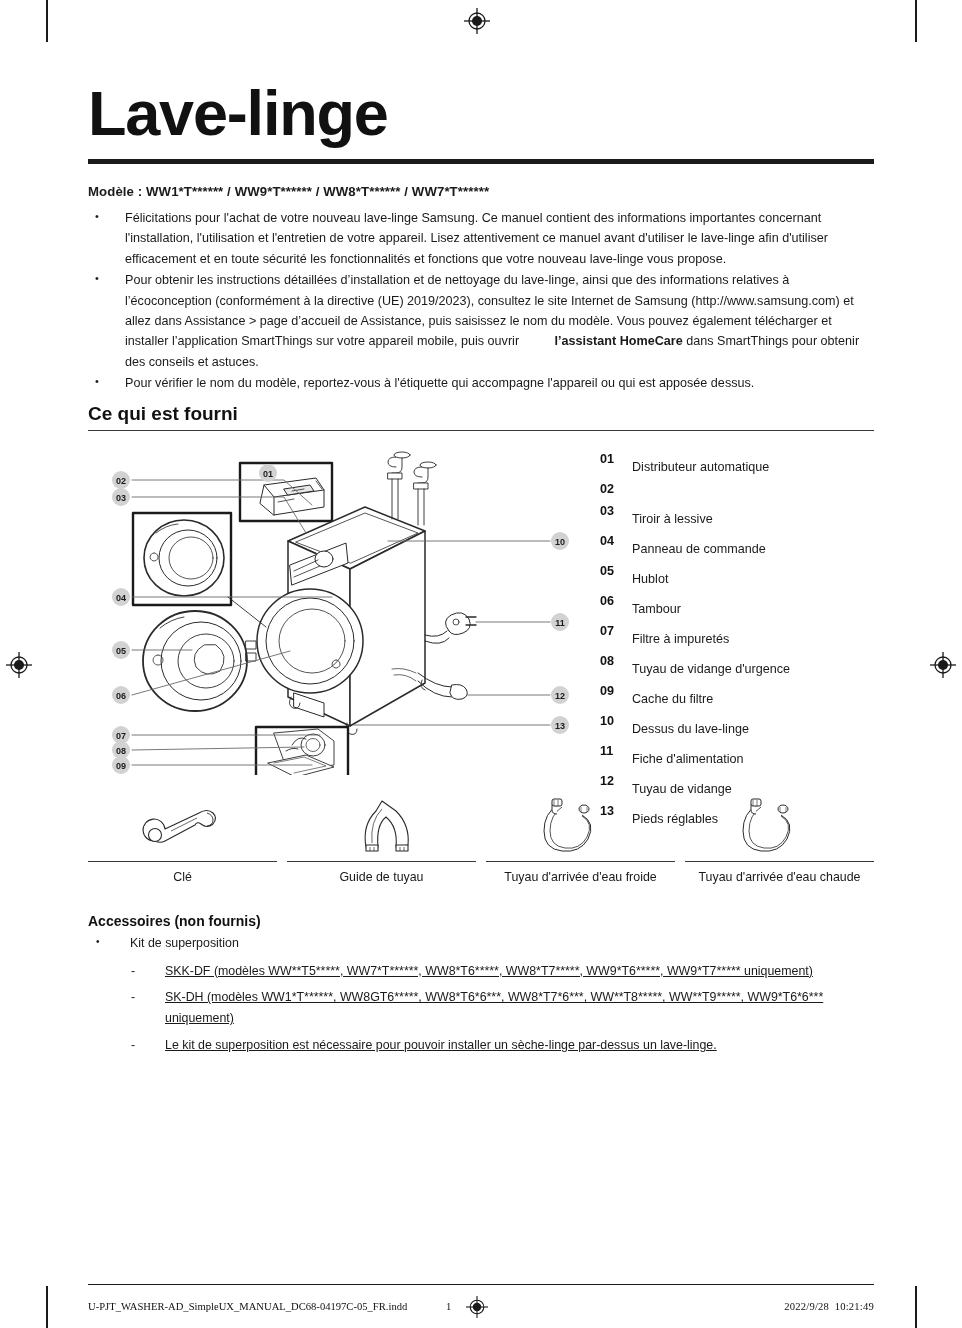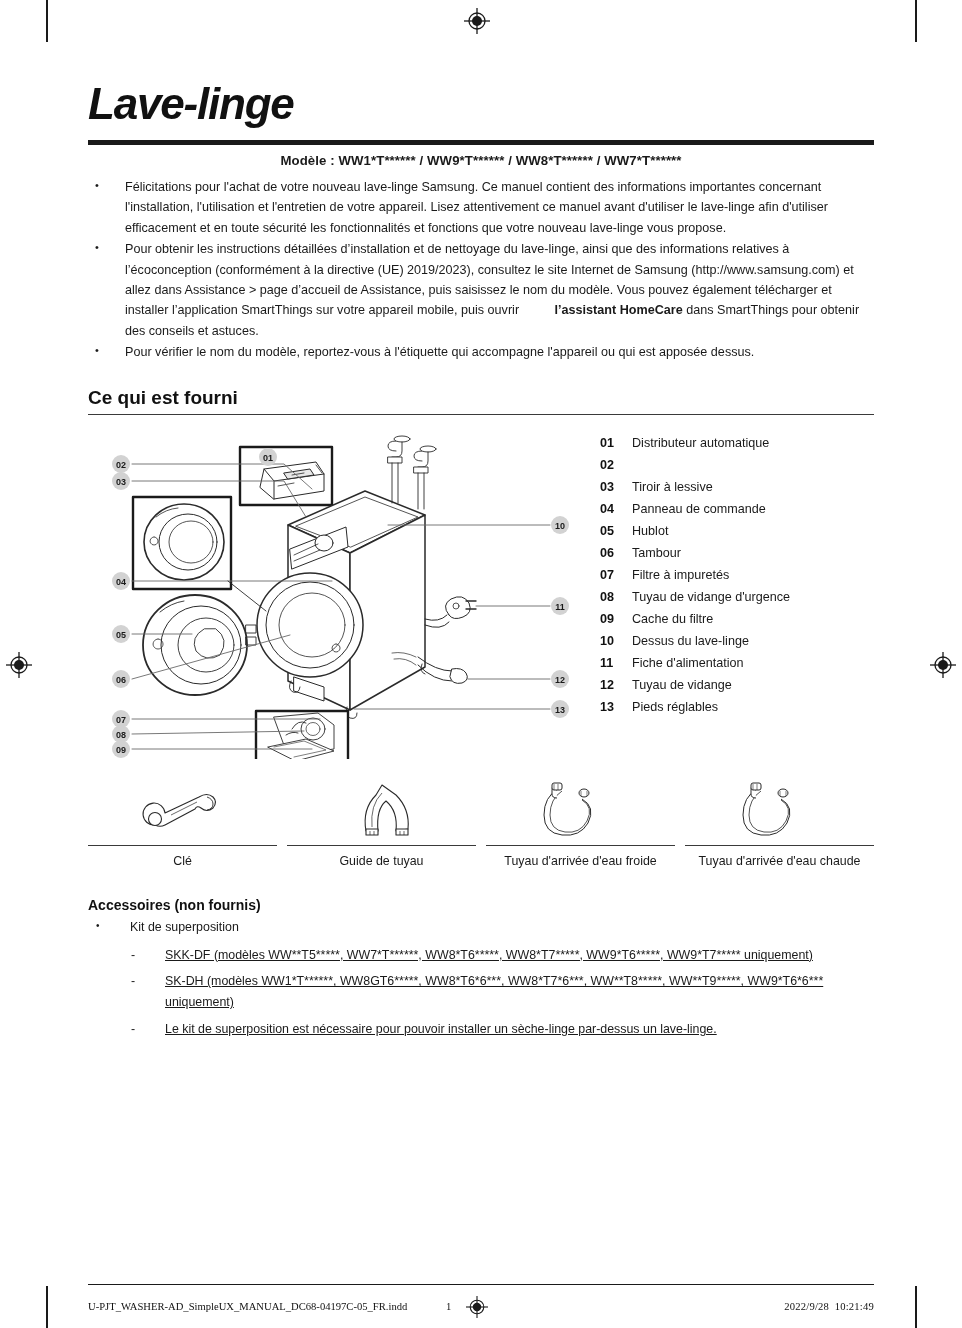--- a/index.html
+++ b/index.html
@@ -15,50 +15,50 @@
   .page{position:absolute;inset:0;}
 
   
   .crop{position:absolute;background:#1a1a1a;}
   .crop.v{width:1.6px;height:42px;}
   .regmark{position:absolute;width:26px;height:26px;}
 
   
   .content{position:absolute;left:88px;top:0;width:786px;}
   .doc-title{
-    font-size:44px;font-weight:bold;letter-spacing:-1.2px;
-    line-height:1;margin:0;padding-top:82px;color:#111;font-style:italic;
+    font-size:63px;font-weight:bold;letter-spacing:-1.2px;
+    line-height:1;margin:0;padding-top:82px;color:#111;
   }
   .title-rule{height:5px;background:#1a1a1a;margin-top:14px;width:786px;}
   .model-line{
-    text-align:center;font-size:13.2px;font-weight:bold;
-    margin-top:8px;color:#1a1a1a;letter-spacing:0.1px;
+    text-align:left;font-size:13.2px;font-weight:bold;
+    margin-top:20px;color:#1a1a1a;letter-spacing:0.1px;
   }
 
   
   .intro{margin-top:9px;}
   .bullet{display:flex;font-size:12.6px;line-height:1.62;margin-bottom:1px;}
   .bullet .mark{width:30px;flex:0 0 30px;text-align:left;padding-left:7px;font-size:11px;line-height:1.62;}
   .bullet .txt{flex:1;}
   .bullet b{font-weight:bold;padding-left:32px;}
 
   
   .sec-head{
     font-size:19px;font-weight:bold;color:#111;
-    margin-top:24px;padding-bottom:5px;
+    margin-top:9px;padding-bottom:5px;
   }
   .sec-rule{height:1.1px;background:#3a3a3a;width:786px;}
 
   
   .diagram-wrap{position:relative;height:330px;margin-top:14px;}
   .diagram-svg{position:absolute;left:0;top:0;}
   .parts-list{position:absolute;left:512px;top:3px;width:270px;}
   .part-row{display:flex;font-size:12.6px;line-height:1.75;}
   .part-row .num{width:32px;flex:0 0 32px;font-weight:bold;color:#111;}
-  .part-row .lbl{flex:1;color:#1a1a1a;}
+  .part-row .lbl{flex:1;color:#1a1a1a;margin-top:8px;}
 
   
   .acc-row{display:flex;margin-top:18px;gap:10px;}
   .acc{flex:1;display:flex;flex-direction:column;align-items:center;}
   .acc-art{height:62px;display:flex;align-items:flex-end;justify-content:center;}
   .acc-rule{height:1.1px;background:#3a3a3a;width:100%;margin-top:6px;}
   .acc-cap{
     font-size:12.4px;text-align:center;margin-top:7px;line-height:1.35;color:#1a1a1a;
   }
 

